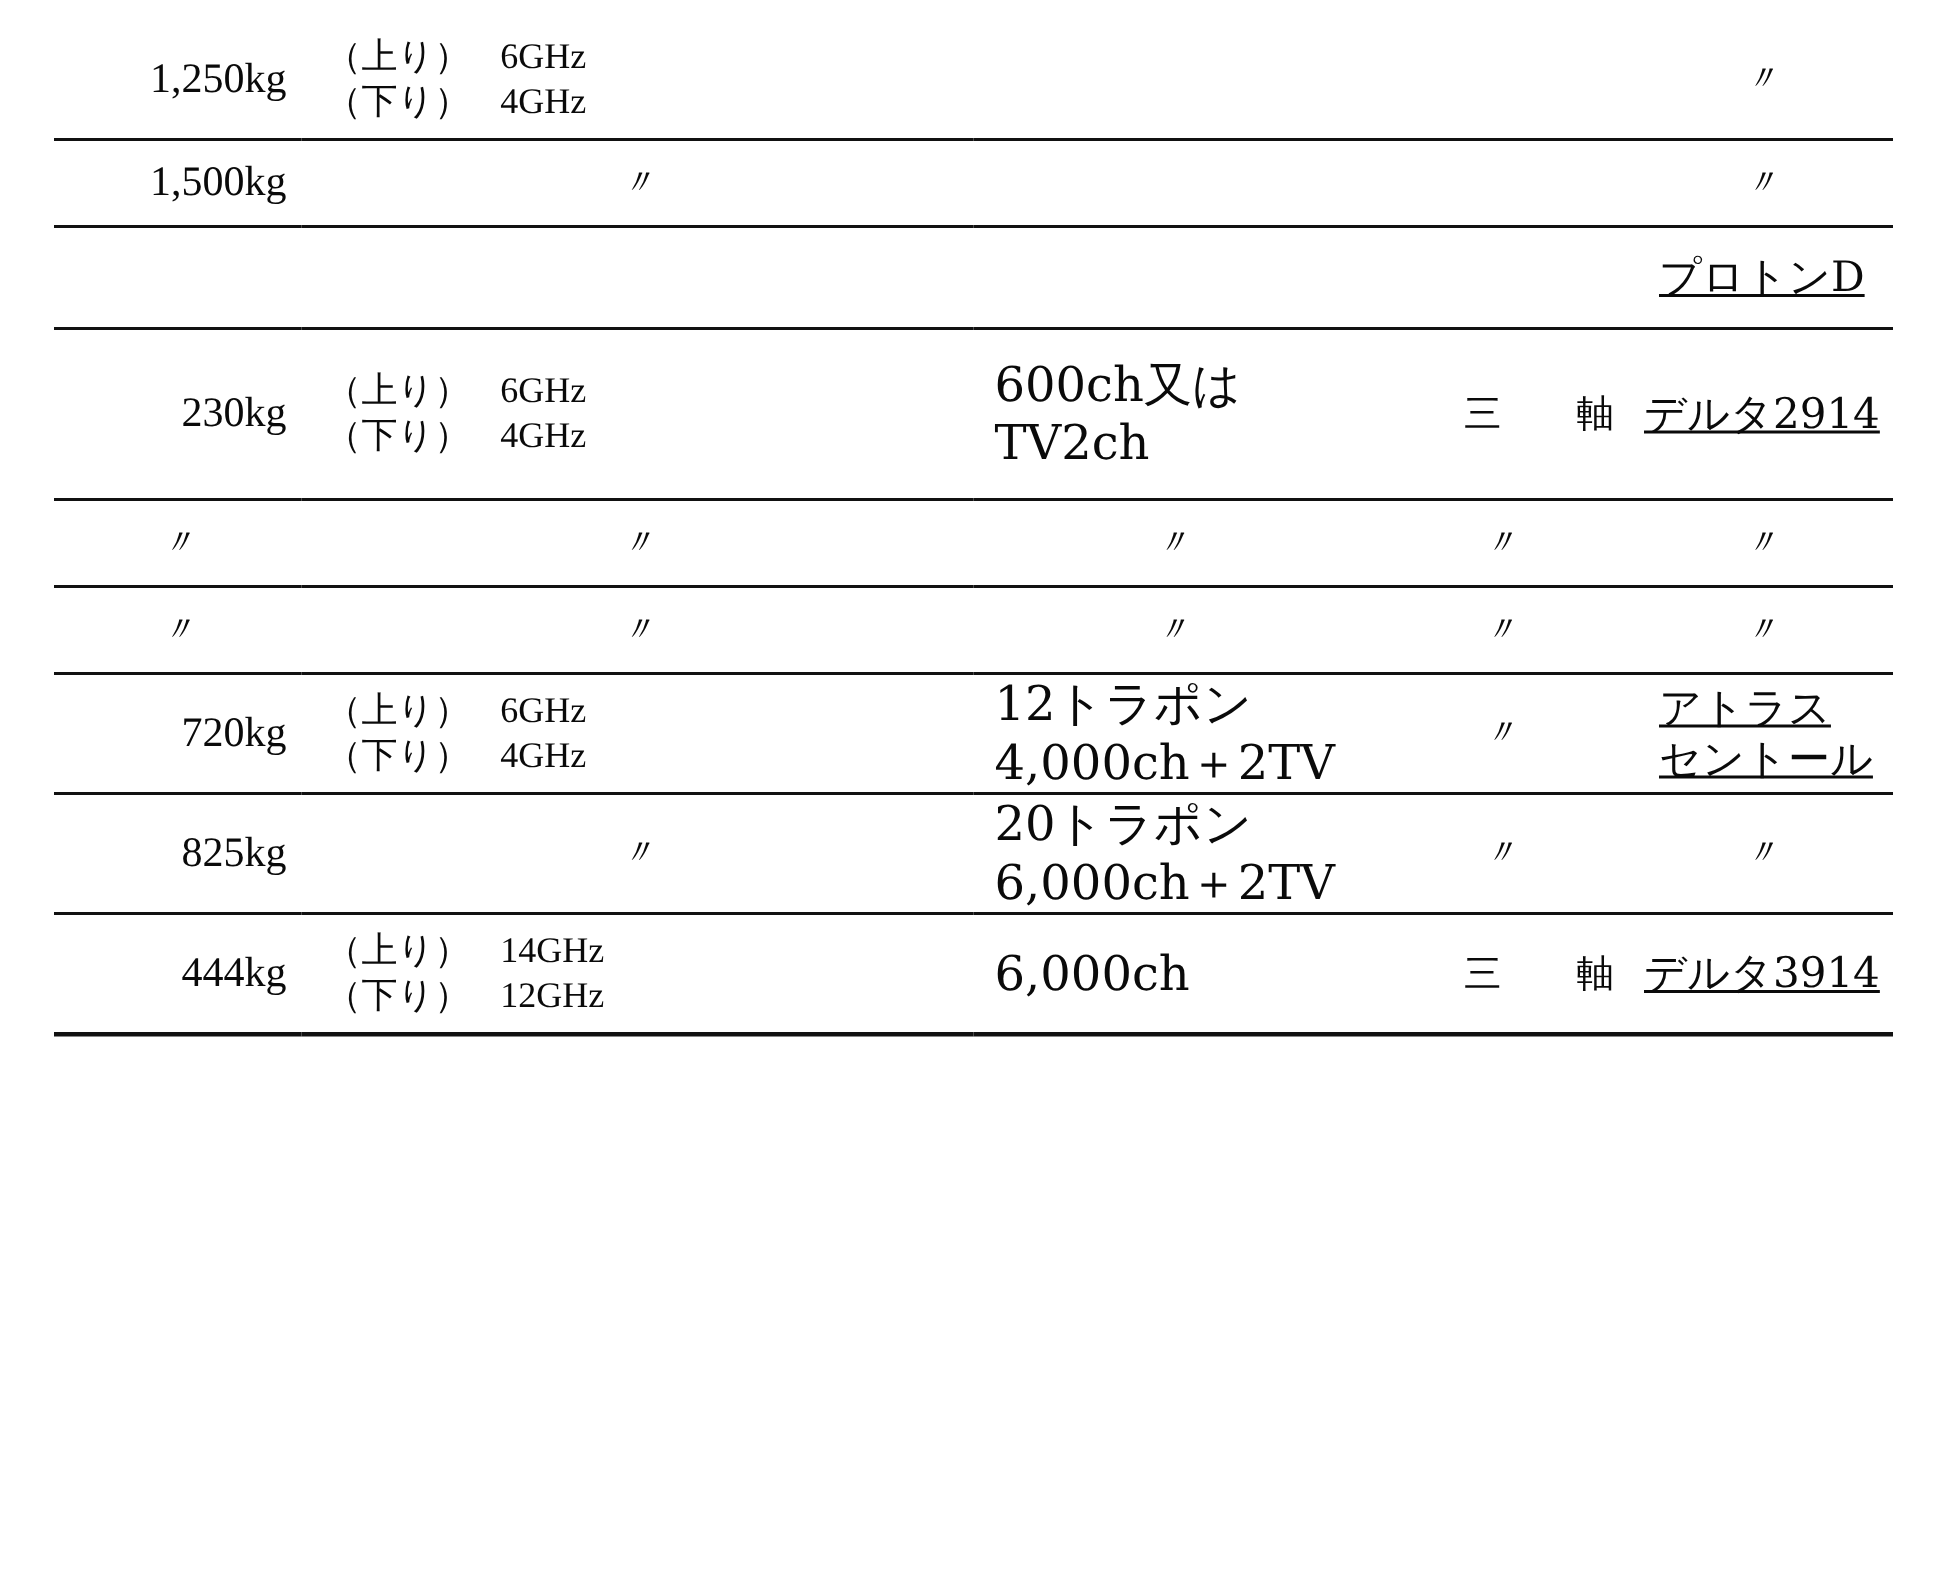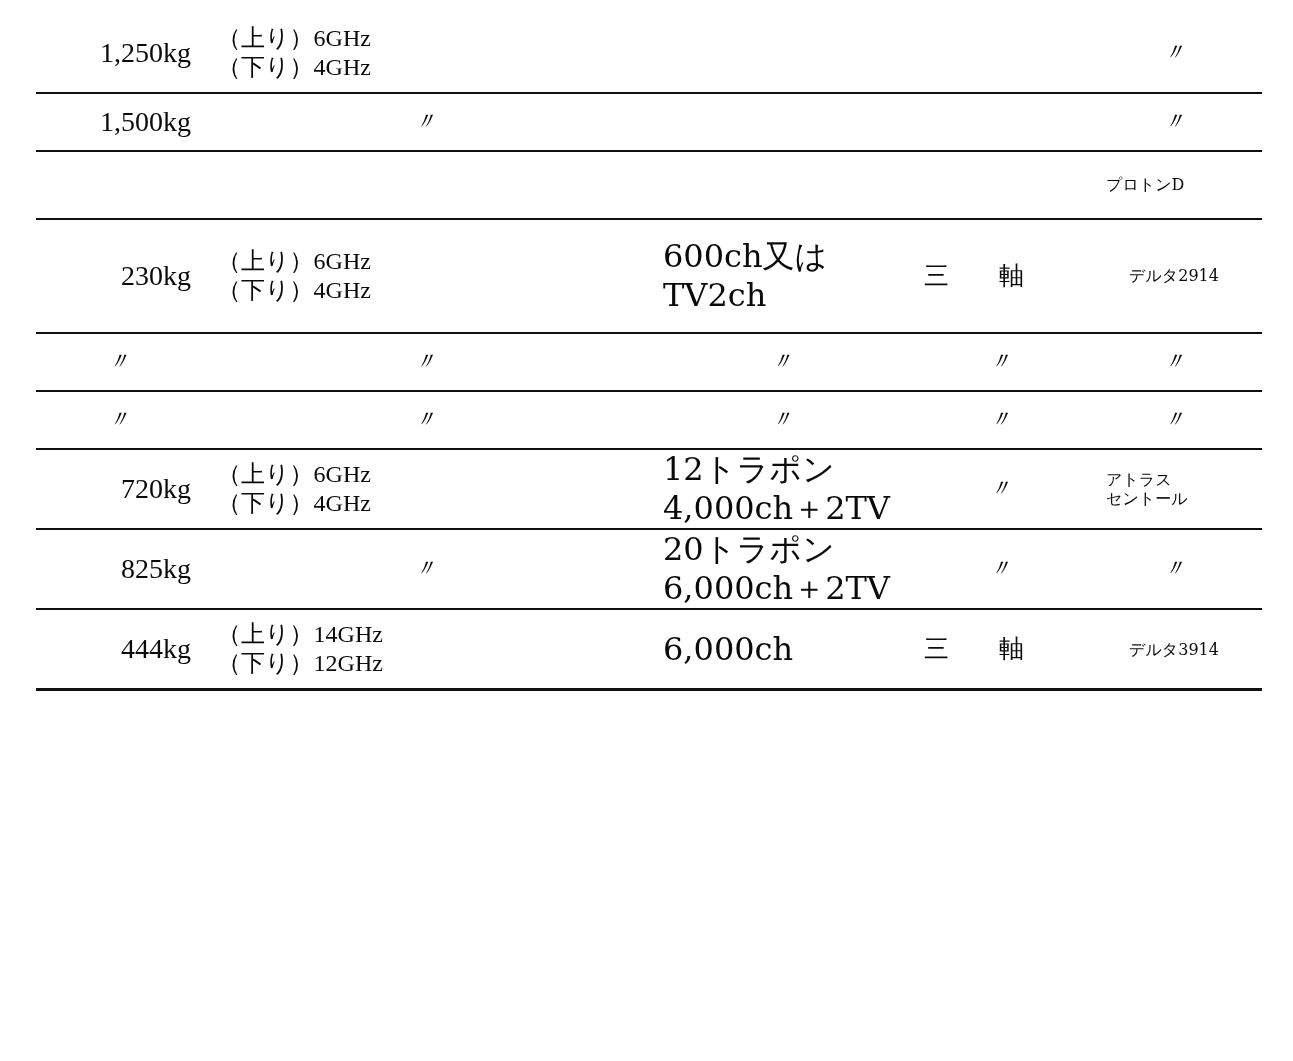--- a/index.html
+++ b/index.html
@@ -92,48 +92,49 @@
     font-size: 24px;
     font-family: "DejaVu Serif", serif;
   }
   .freq {
     font-size: 24px;
     line-height: 1.22;
     white-space: nowrap;
     padding-left: 6px;
   }
   .freq .lbl {
-    font-family: Liberation Serif, serif;
+    font-family: Liberation Sans, sans-serif;
     letter-spacing: 0;
     text-align: right;
   }
   .freq .val {
-    margin-left: 0;
+    margin-left: 20px;
   }
   .cap {
     font-size: 32px;
     line-height: 1.22;
     white-space: nowrap;
     text-align: left;
     padding-left: 4px;
   }
   .stab {
-    text-align: left;
+    text-align: right;
     font-size: 25px;
     white-space: nowrap;
   }
   .stab.med {
     letter-spacing: 0.25em;
     padding-left: 0.25em;
   }
   .rocket {
     text-align: center;
-    font-size: 16px;
+    font-size: 28px;
     line-height: 1.2;
     white-space: nowrap;
+    text-decoration: underline;
   }
   .rocket.left-al {
     text-align: left;
     padding-left: 10px;
   }
   .jp {
     font-family: "DejaVu Serif", serif;
   }
   .h-row-tall td { height: 112px; }
   .h-row-mid td { height: 66px; }

